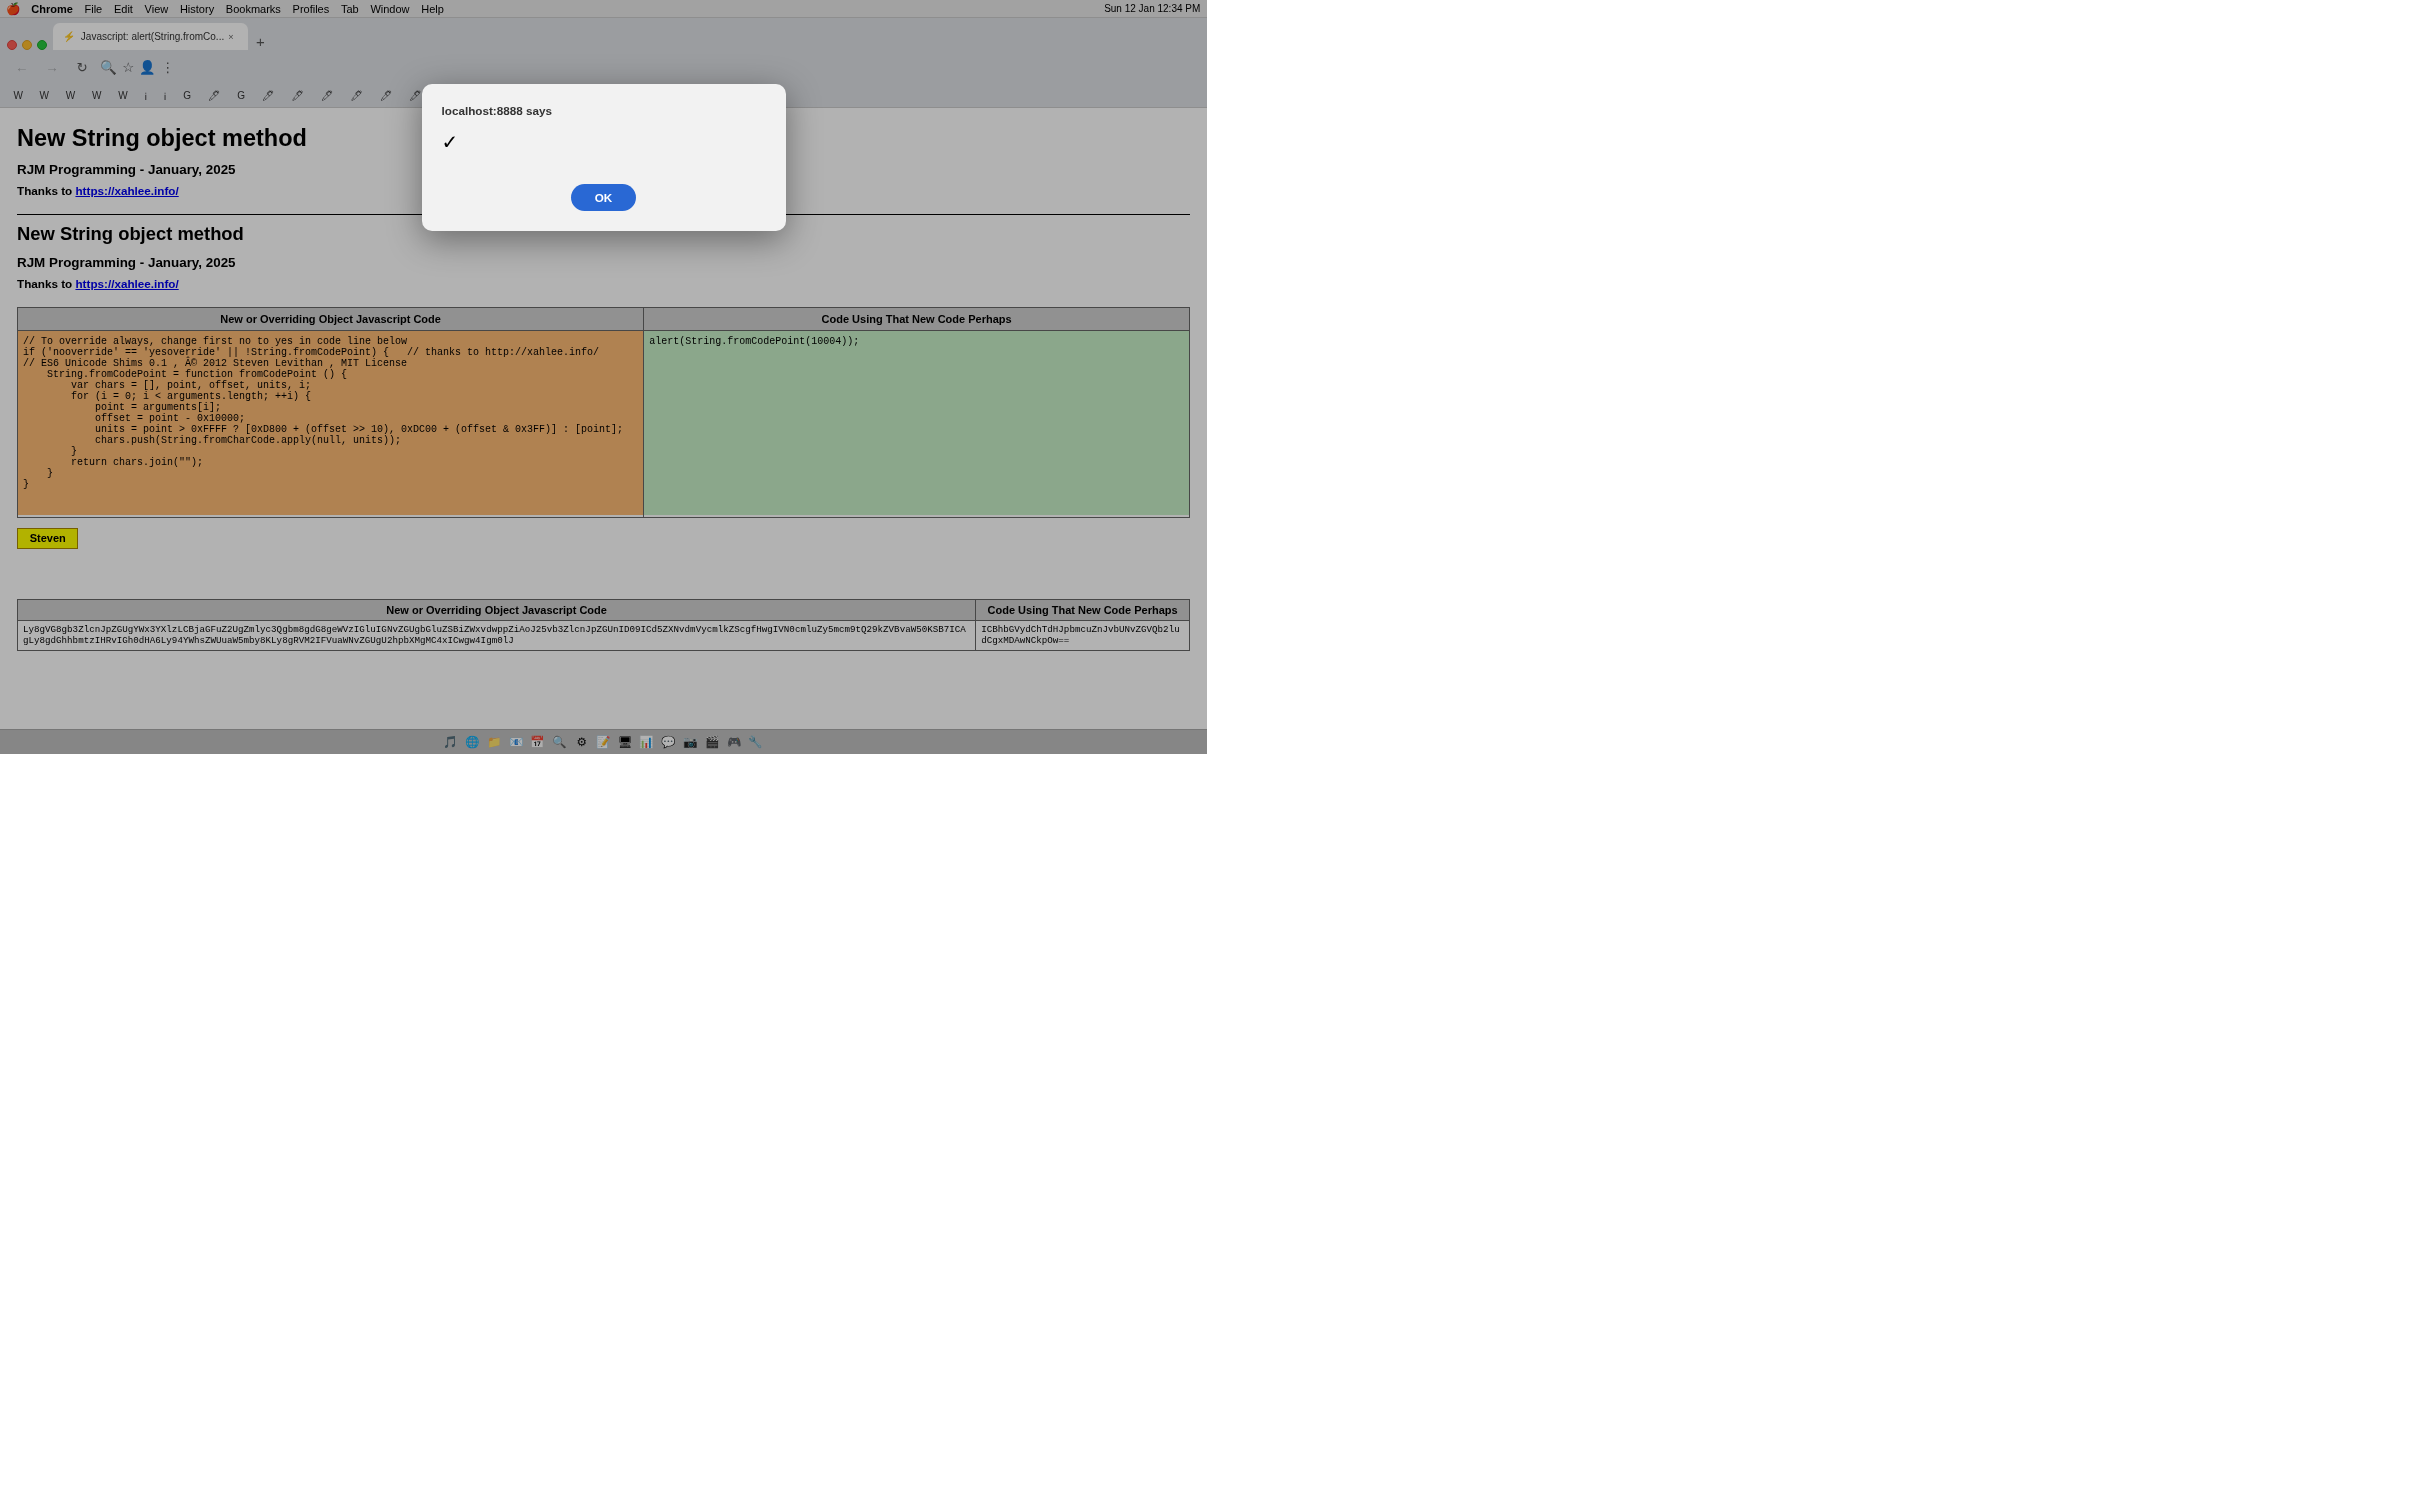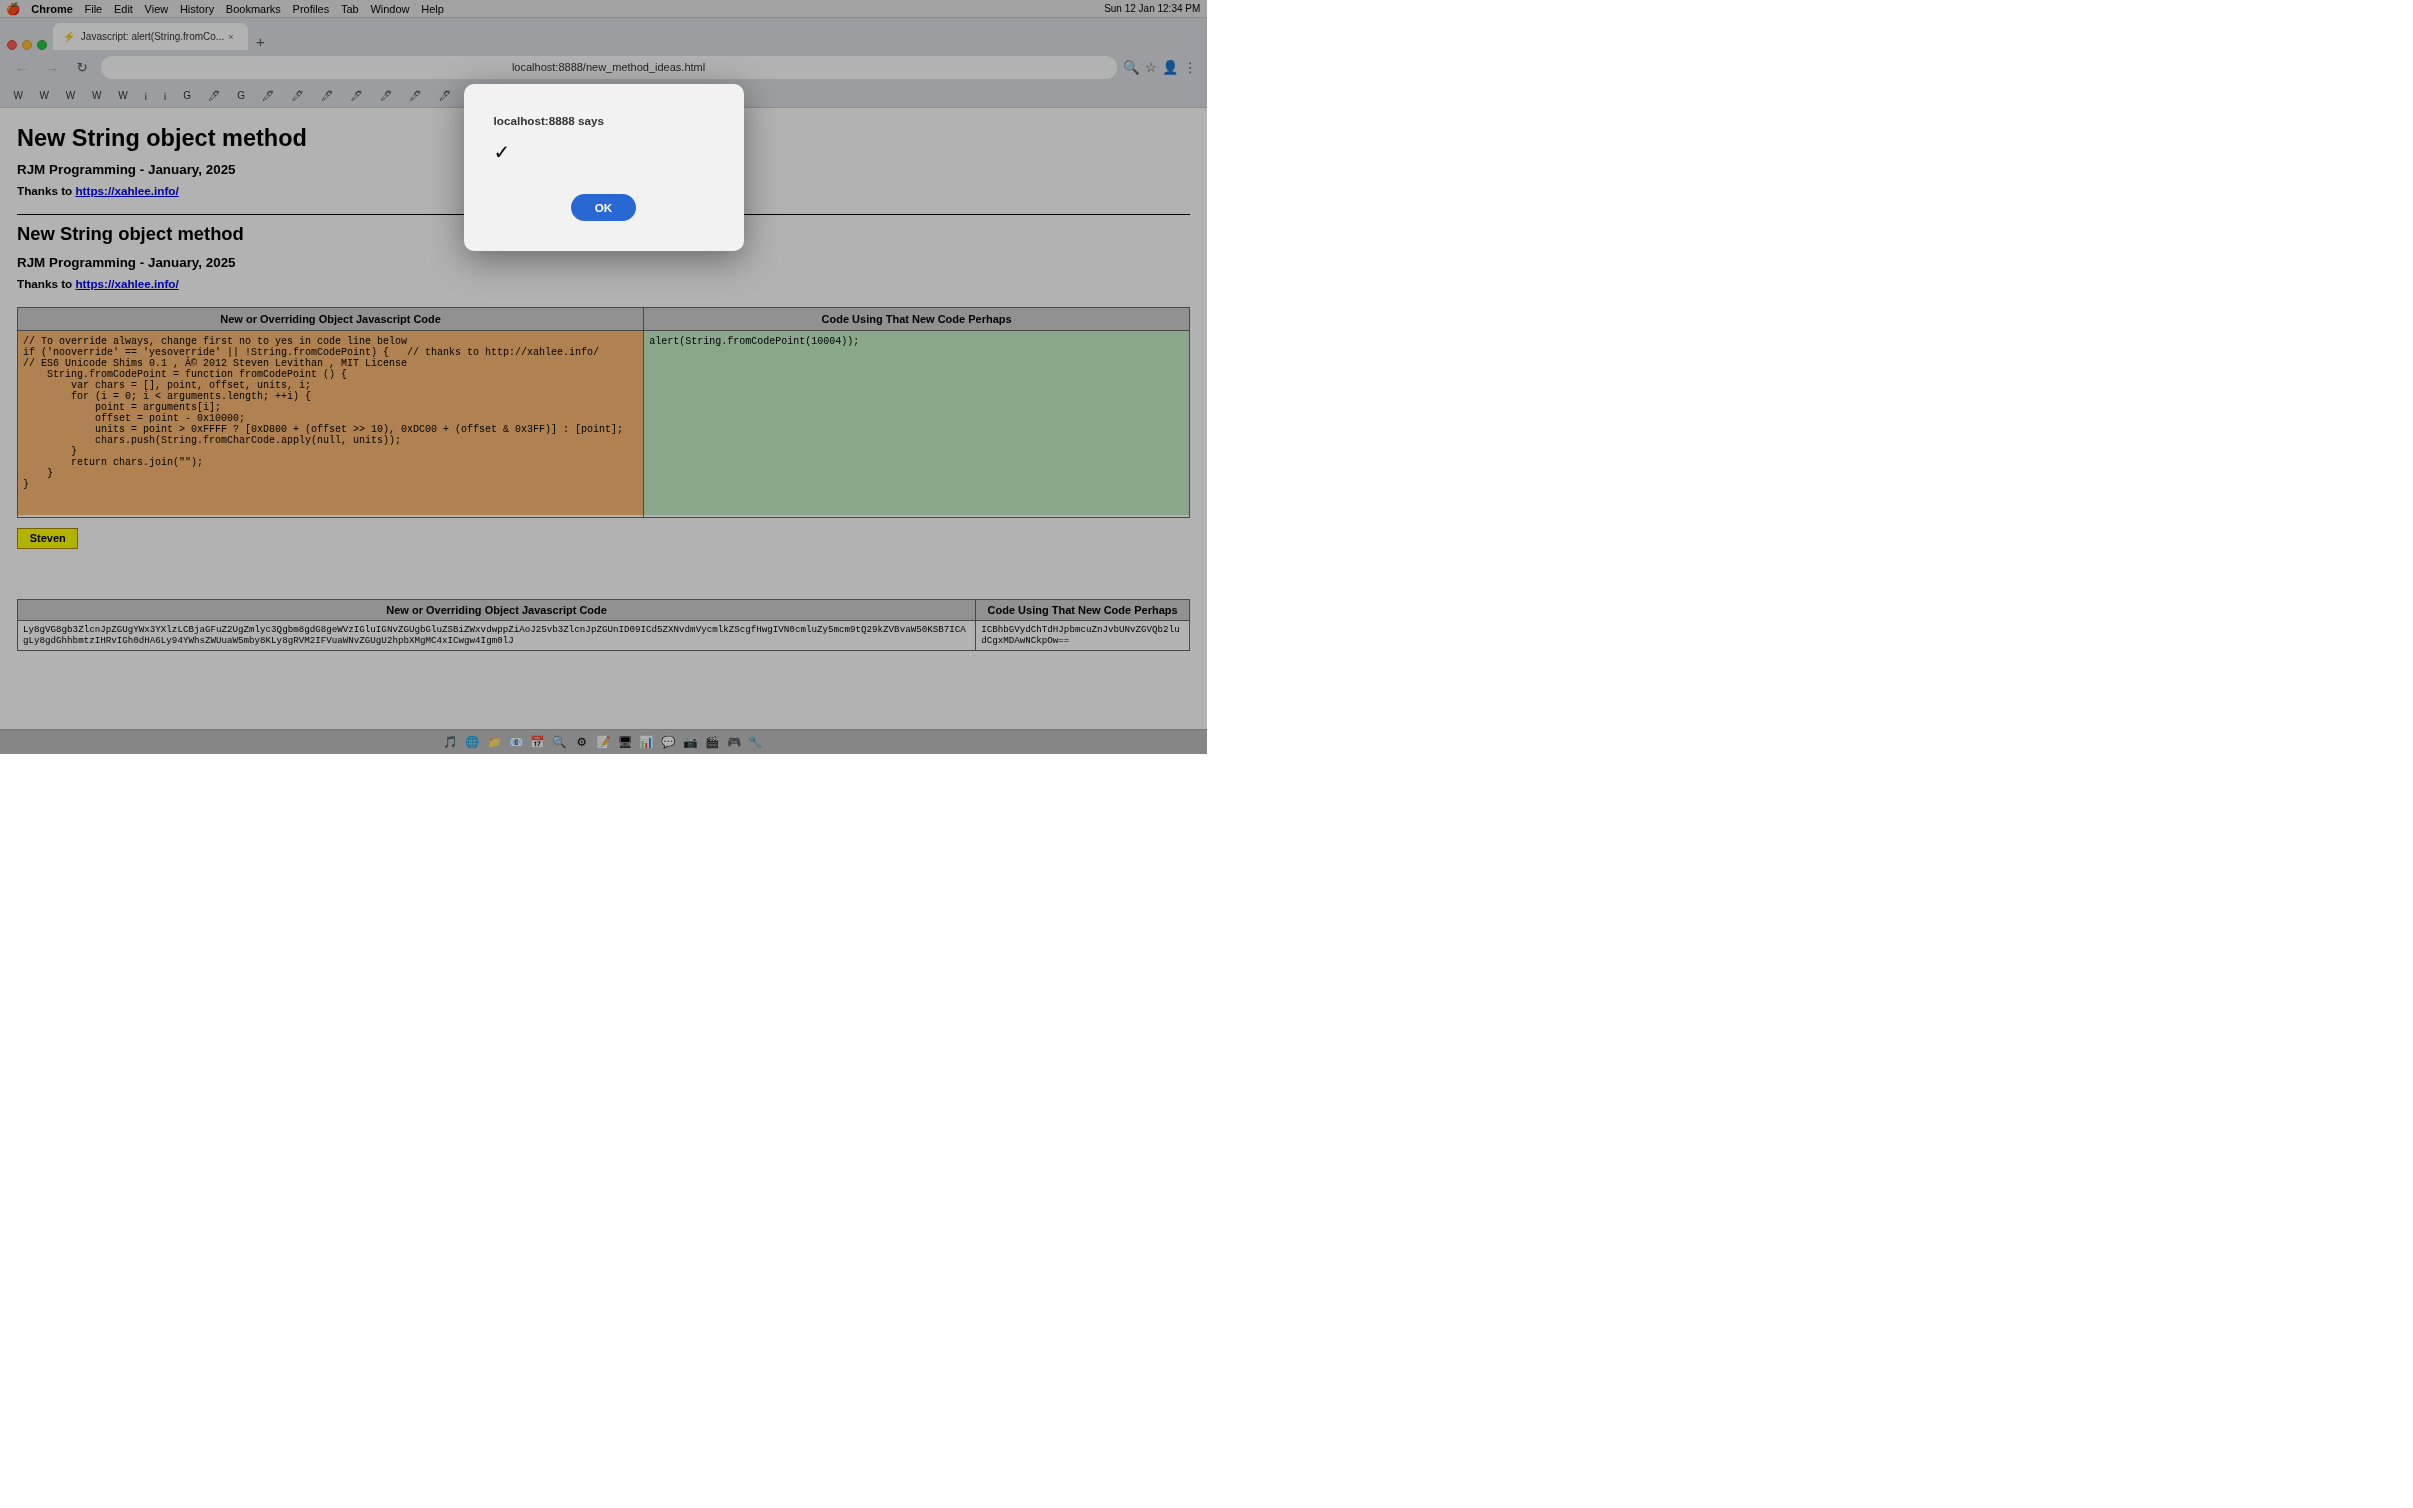--- a/index.html
+++ b/index.html
@@ -310,22 +310,22 @@
       z-index: 1000;
       display: flex;
       align-items: flex-start;
       justify-content: center;
       padding-top: 84px;
     }
     .dialog-box {
       background: #f2f2f2;
       border-radius: 10px;
       box-shadow: 0 8.4px 34px rgba(0,0,0,0.4);
-      width: 280px;
-      padding: 30px;
+      width: 364px;
+      padding: 20px;
       position: relative;
     }
     .dialog-title {
       font-size: 11.7px;
       font-weight: bold;
       color: #333;
       margin-bottom: 13.4px;
     }
     .dialog-message {
       font-size: 20px;
@@ -380,21 +380,20 @@
       <span>Javascript: alert(String.fromCo...</span>
       <span class="close-btn">×</span>
     </div>
     <div style="margin-left:3.4px; font-size:15px; color:#555; cursor:pointer; padding:0 5px;">+</div>
   </div>
 
   <div class="address-bar">
     <button class="nav-btn disabled">←</button>
     <button class="nav-btn disabled">→</button>
     <button class="nav-btn">↻</button>
-    <input class="address-input" type="text" value="localhost:8888/new_method_ideas.html" style="">
     <div class="toolbar-icons">
       <span style="cursor:pointer">🔍</span>
       <span style="cursor:pointer">☆</span>
       <span style="cursor:pointer">👤</span>
       <span style="cursor:pointer">⋮</span>
     </div>
   </div>
 
   <div class="bookmarks-bar">
     <span class="bookmark-item">W</span>

